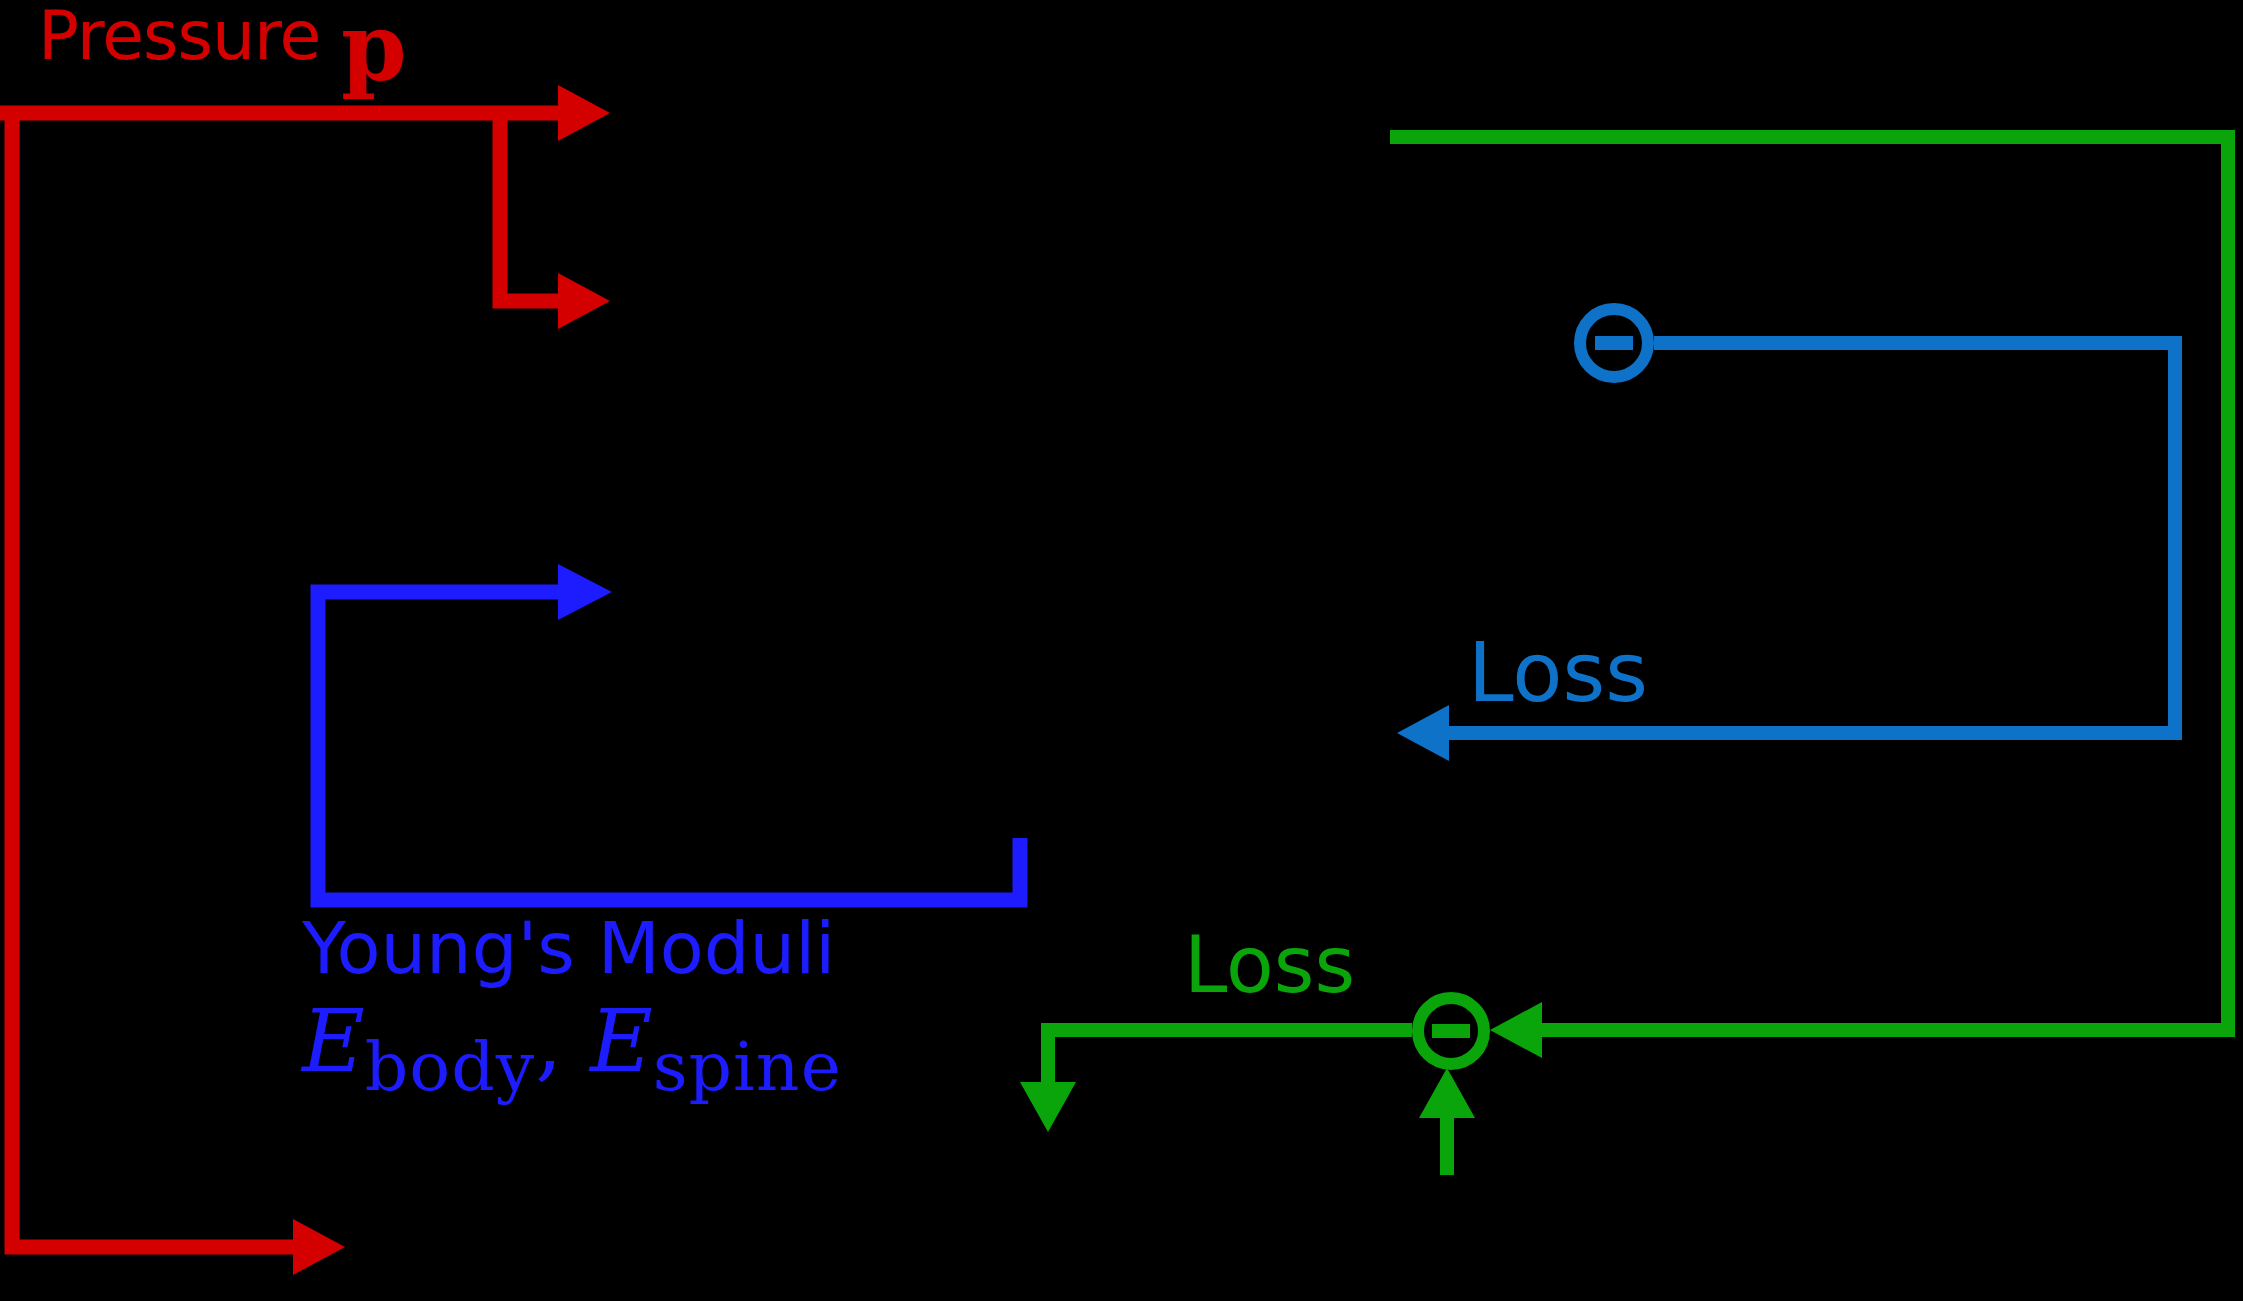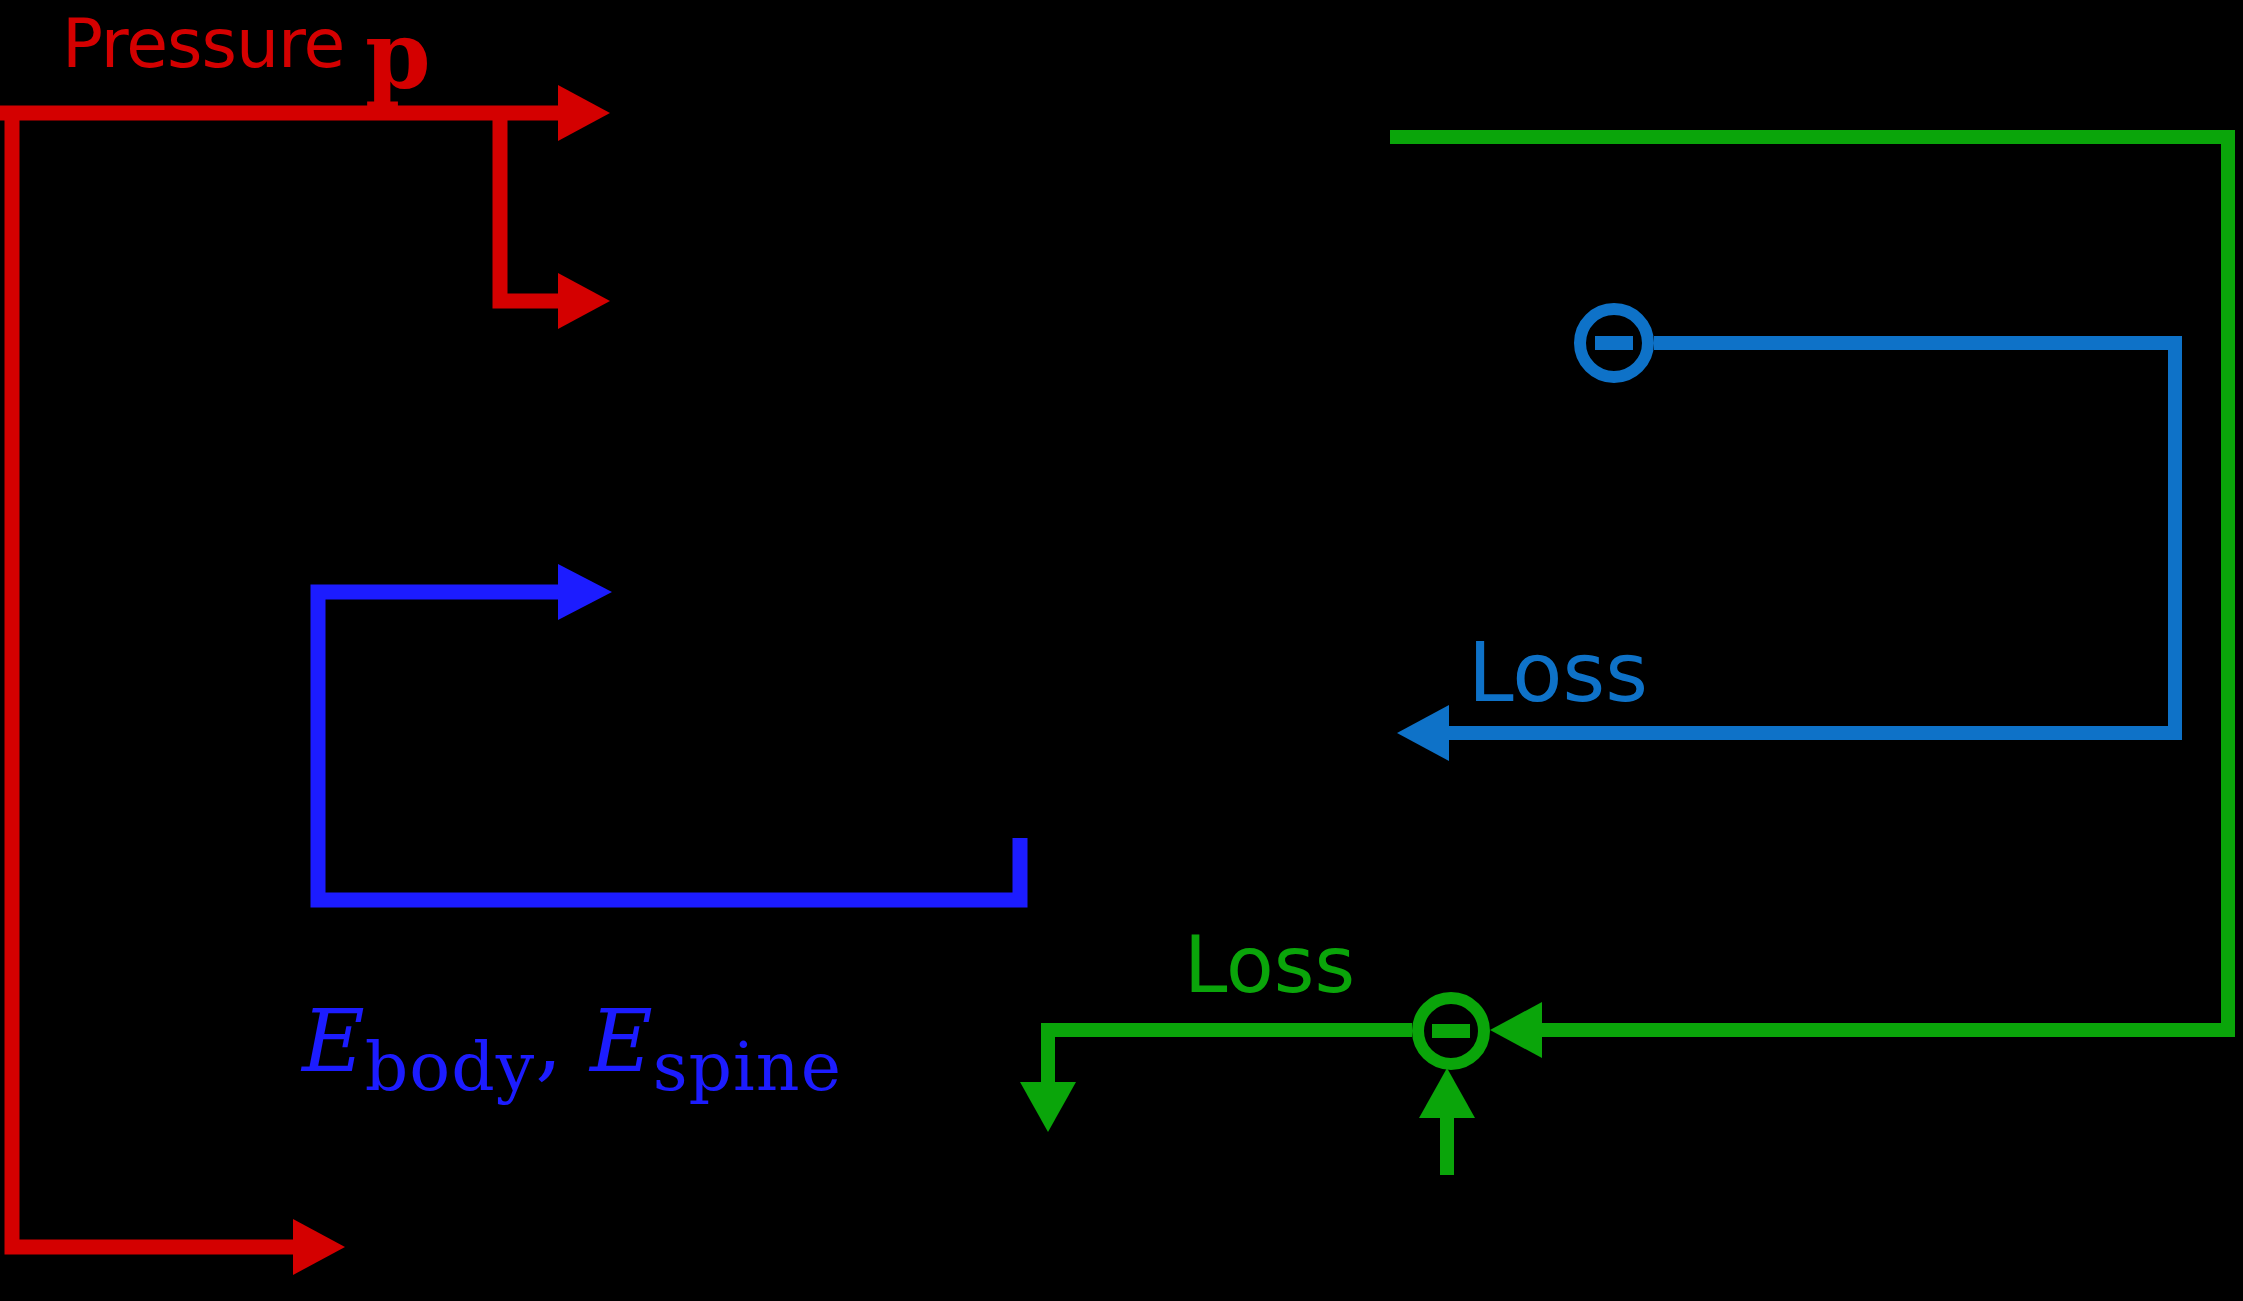--- a/index.html
+++ b/index.html
@@ -16,21 +16,21 @@
   .stroke-red   {stroke:var(--pressure_red,#d40000);stroke-width:15;fill:none;stroke-linejoin:miter;}
   .fill-red     {fill:var(--pressure_red,#d40000);stroke:none;}
   .stroke-blue  {stroke:var(--moduli_blue,#1c1cff);stroke-width:15;fill:none;stroke-linejoin:miter;}
   .fill-blue    {fill:var(--moduli_blue,#1c1cff);stroke:none;}
   .stroke-steel {stroke:var(--loss_blue,#0e72c8);stroke-width:14;fill:none;stroke-linejoin:miter;}
   .fill-steel   {fill:var(--loss_blue,#0e72c8);stroke:none;}
   .stroke-green {stroke:var(--loss_green,#0aa50a);stroke-width:14;fill:none;stroke-linejoin:miter;}
   .fill-green   {fill:var(--loss_green,#0aa50a);stroke:none;}
 
   .lbl{position:absolute;line-height:1;white-space:nowrap;}
-  .lbl-pressure{left:38px;top:10px;color:var(--pressure_red,#d40000);font-size:68px;letter-spacing:-1px;margin-left:24px;}
+  .lbl-pressure{left:38px;top:2px;color:var(--pressure_red,#d40000);font-size:68px;letter-spacing:-1px;}
   .lbl-pressure .math-bold{
     font-family:"DejaVu Serif","Liberation Serif",serif;
     font-weight:bold;font-size:94px;line-height:0;vertical-align:-0.22em;letter-spacing:0;
   }
   .lbl-loss-blue{left:1468px;top:632px;color:var(--loss_blue,#0e72c8);font-size:82px;}
   .lbl-eucl{left:1468px;top:762px;color:var(--loss_blue,#0e72c8);font-size:66px;}
   .lbl-loss-green{left:1184px;top:926px;color:var(--loss_green,#0aa50a);font-size:78px;}
   .lbl-moduli{left:302px;top:912px;color:var(--moduli_blue,#1c1cff);font-size:72px;}
   .lbl-formula{
     left:302px;top:998px;color:var(--moduli_blue,#1c1cff);
@@ -95,18 +95,19 @@
   <div class="lbl lbl-pressure">
     <span>Pressure</span>
     <span class="math-bold">p</span>
   </div>
 
   <div class="lbl lbl-loss-blue">Loss</div>
 
 
   <div class="lbl lbl-loss-green">Loss</div>
 
+  <div class="lbl lbl-moduli">Young's Moduli</div>
 
   <div class="lbl lbl-formula">
     <span class="var">E</span><sub>body</sub><span class="sep">, </span><span class="var">E</span><sub>spine</sub>
   </div>
 
 </div>
 
 </body></html>

